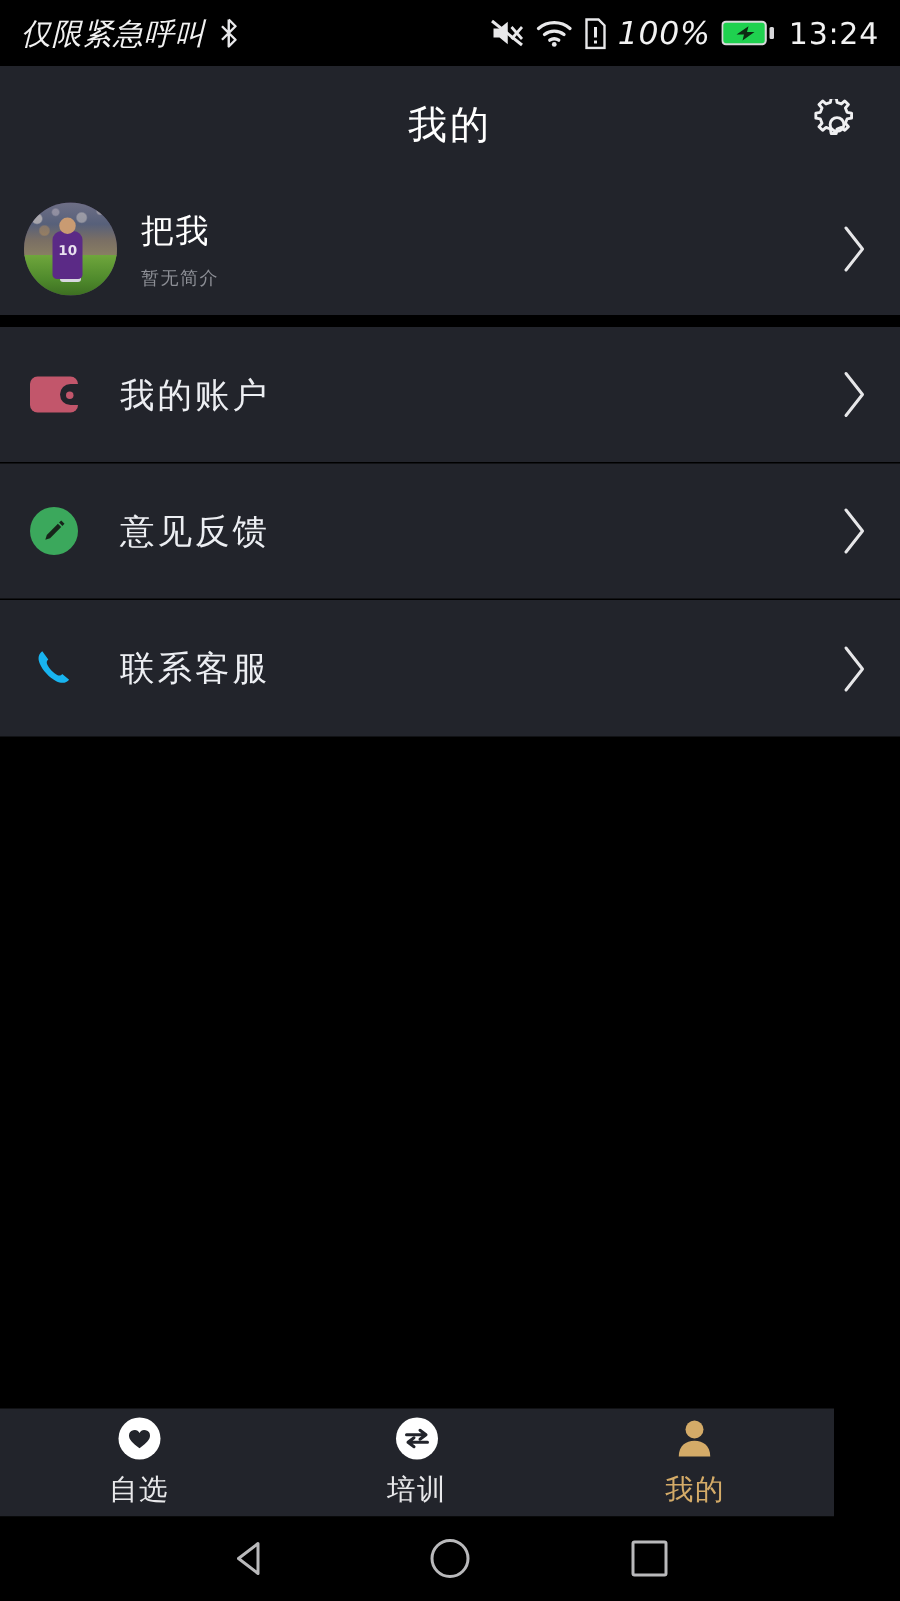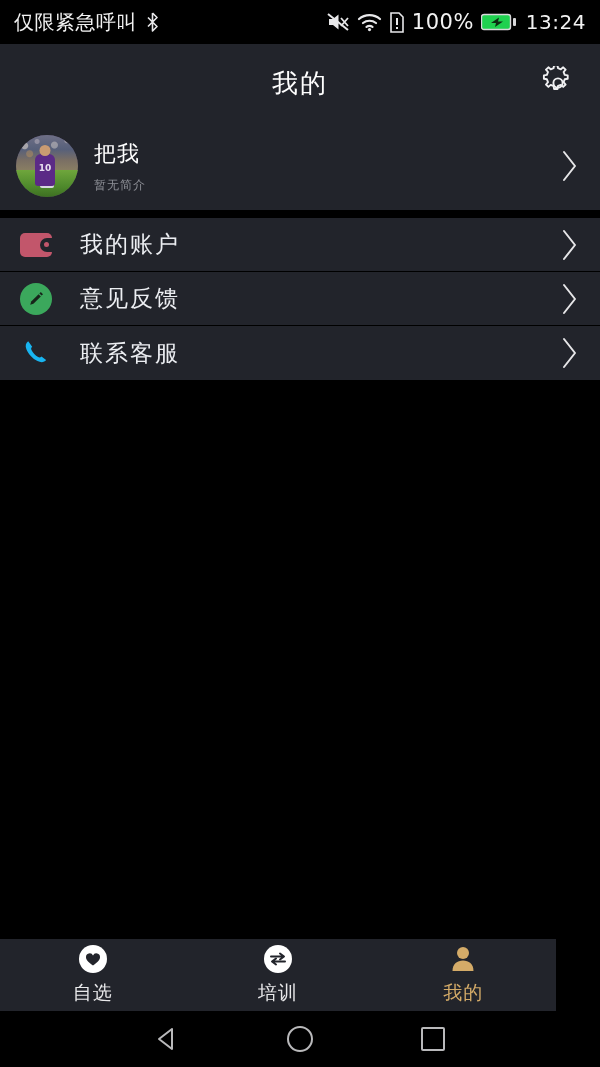--- a/index.html
+++ b/index.html
@@ -11,23 +11,23 @@
   }
   .phone { position:relative; width:600px; height:1067px; background:#000; }
 
   
   .statusbar {
     height:44px; background:#000; color:#fff;
     display:flex; align-items:center; justify-content:space-between;
     padding:0 14px;
   }
   .sb-left { display:flex; align-items:center; gap:9px; }
-  .sb-carrier { font-size:20px; letter-spacing:.5px; color:#f2f2f2; }
+  .sb-carrier { font-size:20px; letter-spacing:.5px; color:#f2f2f2;font-style:italic; }
   .sb-right { display:flex; align-items:center; gap:7px; }
-  .sb-battpct { font-size:21px; color:#f2f2f2; letter-spacing:.5px; }
+  .sb-battpct { font-size:21px; color:#f2f2f2; letter-spacing:.5px;font-style:italic; }
   .sb-time { font-size:20px; color:#f2f2f2; letter-spacing:.5px; margin-left:2px; }
   .icn { display:block; }
 
   
   .header {
     height:78px; background:#22242b;
     display:flex; align-items:center; justify-content:center;
     position:relative;
   }
   .header-title { font-size:26px; color:#fff; letter-spacing:2px; }
@@ -71,21 +71,21 @@
   .chev {
     flex:0 0 auto; width:26px; height:44px;
     display:flex; align-items:center; justify-content:center;
   }
 
   .gap { height:8px; background:#000; }
 
   
   .menu { background:#22242b; }
   .menu-row {
-    height:54px; display:flex; align-items:center;
+    height:91px; display:flex; align-items:center;
     padding:0 18px 0 16px; position:relative;
     border-bottom:1px solid #000;
   }
   .menu-row:last-child { border-bottom:none; }
   .menu-icon {
     width:40px; height:40px; flex:0 0 auto;
     display:flex; align-items:center; justify-content:center;
   }
   .menu-label { flex:1; margin-left:24px; font-size:23px; color:#eceef2; letter-spacing:2px; }
 

